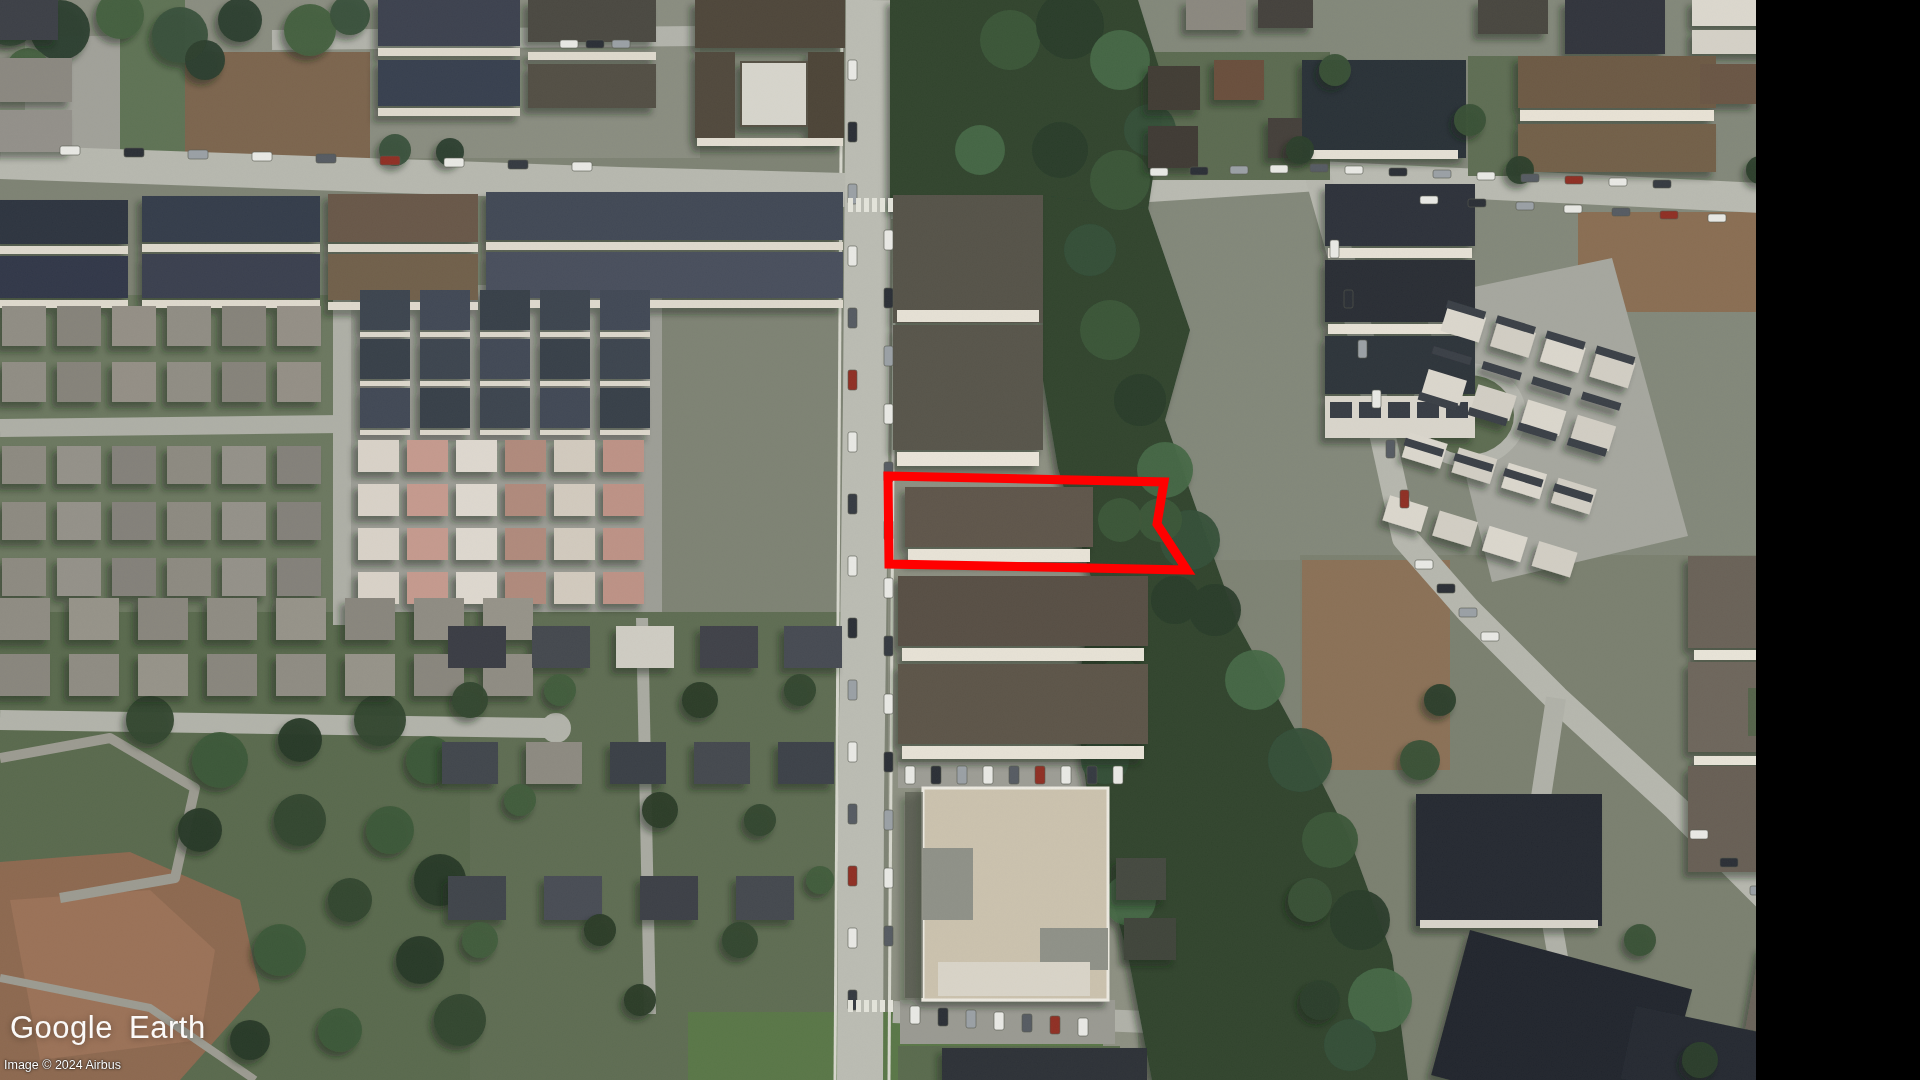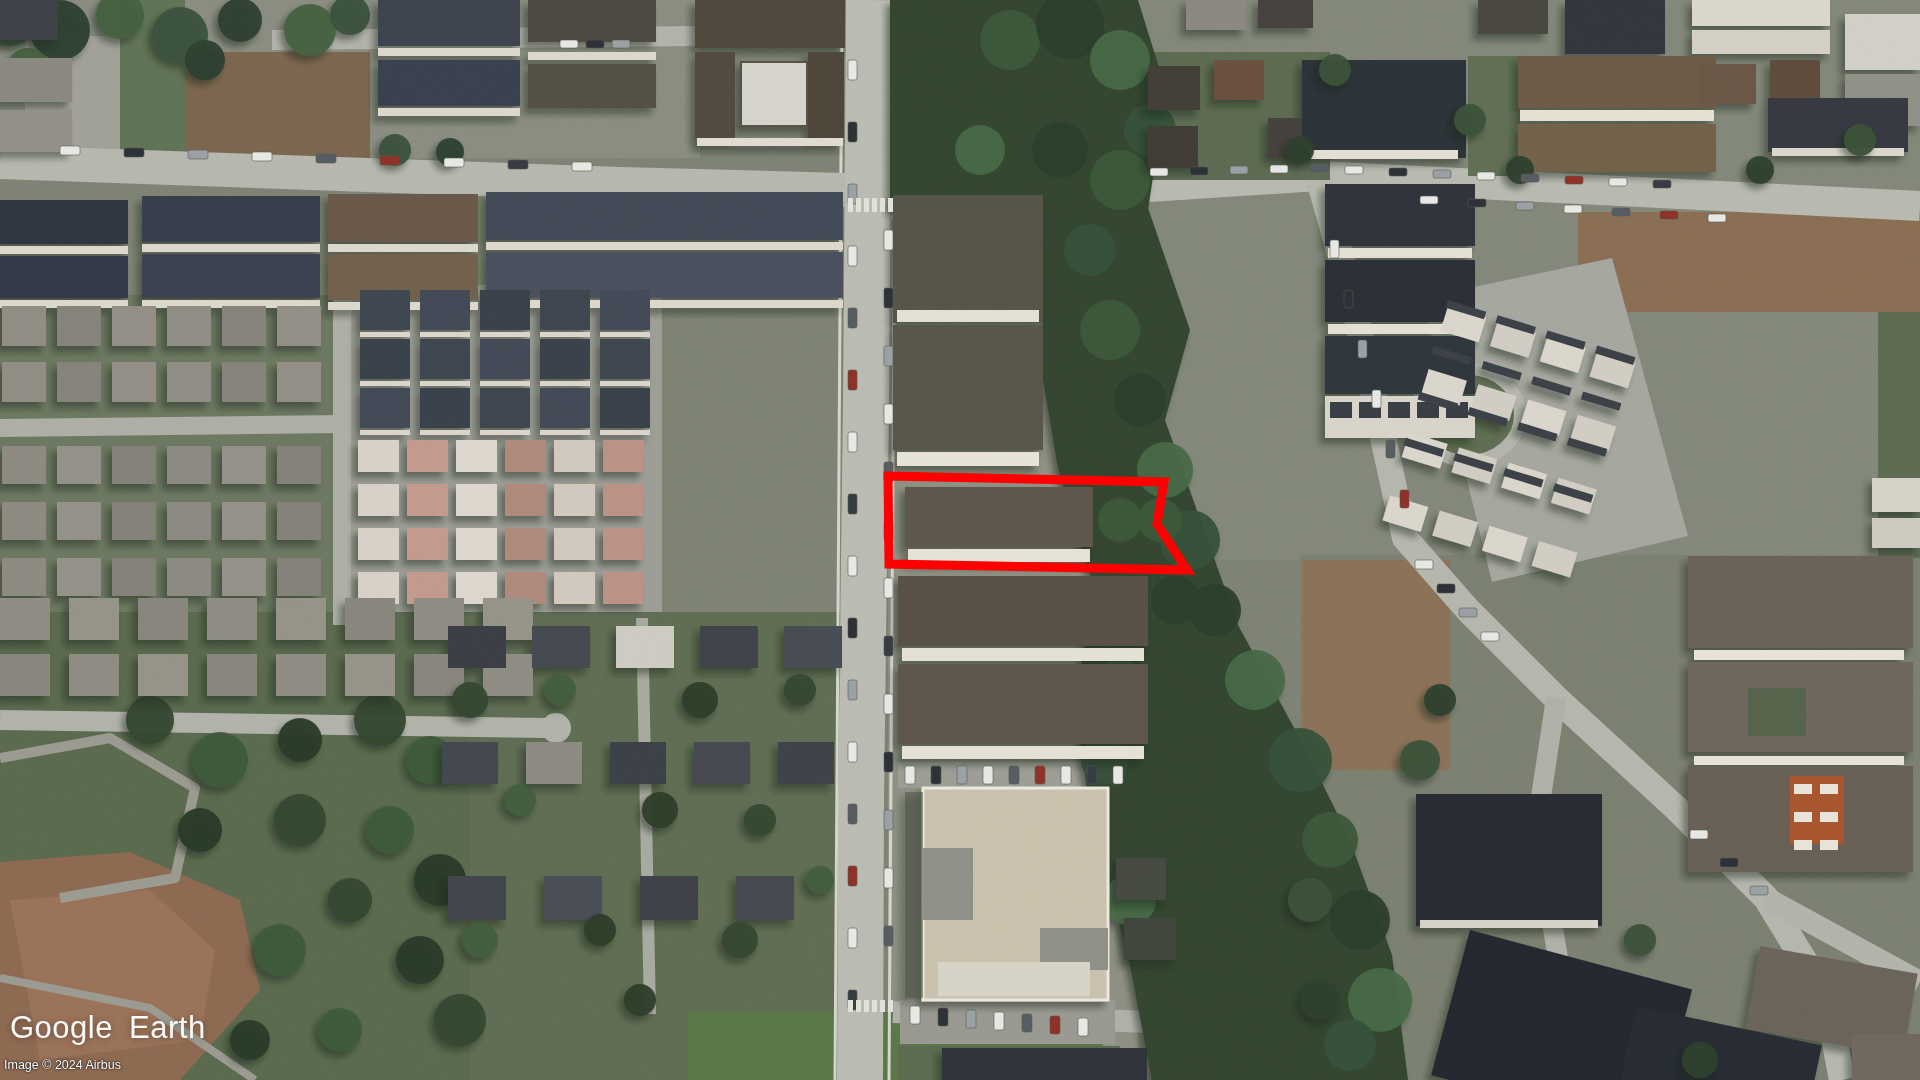--- a/index.html
+++ b/index.html
@@ -1,16 +1,16 @@
 <!DOCTYPE html>
 <html><head>
 <meta charset="utf-8">
 <style>
   html,body{margin:0;padding:0;background:#000;}
-  .stage{position:relative;width:1920px;height:1080px;overflow:hidden;
+  .stage{position:relative;width:1756px;height:1080px;overflow:hidden;
          font-family:"Liberation Sans",sans-serif;}
   .stage svg{position:absolute;left:0;top:0;display:block;}
   .ge-logo{position:absolute;left:10px;top:1010px;font-size:31px;font-weight:400;
            color:rgba(255,255,255,0.96);letter-spacing:0.5px;word-spacing:7px;
            text-shadow:0 1px 6px rgba(0,0,0,0.35);}
   .ge-attrib{position:absolute;left:4px;top:1058px;font-size:12.5px;
              color:#ffffff;text-shadow:0 0 3px rgba(0,0,0,0.9),0 0 1px rgba(0,0,0,0.9);text-align:right;}
 </style>
 </head>
 <body>

